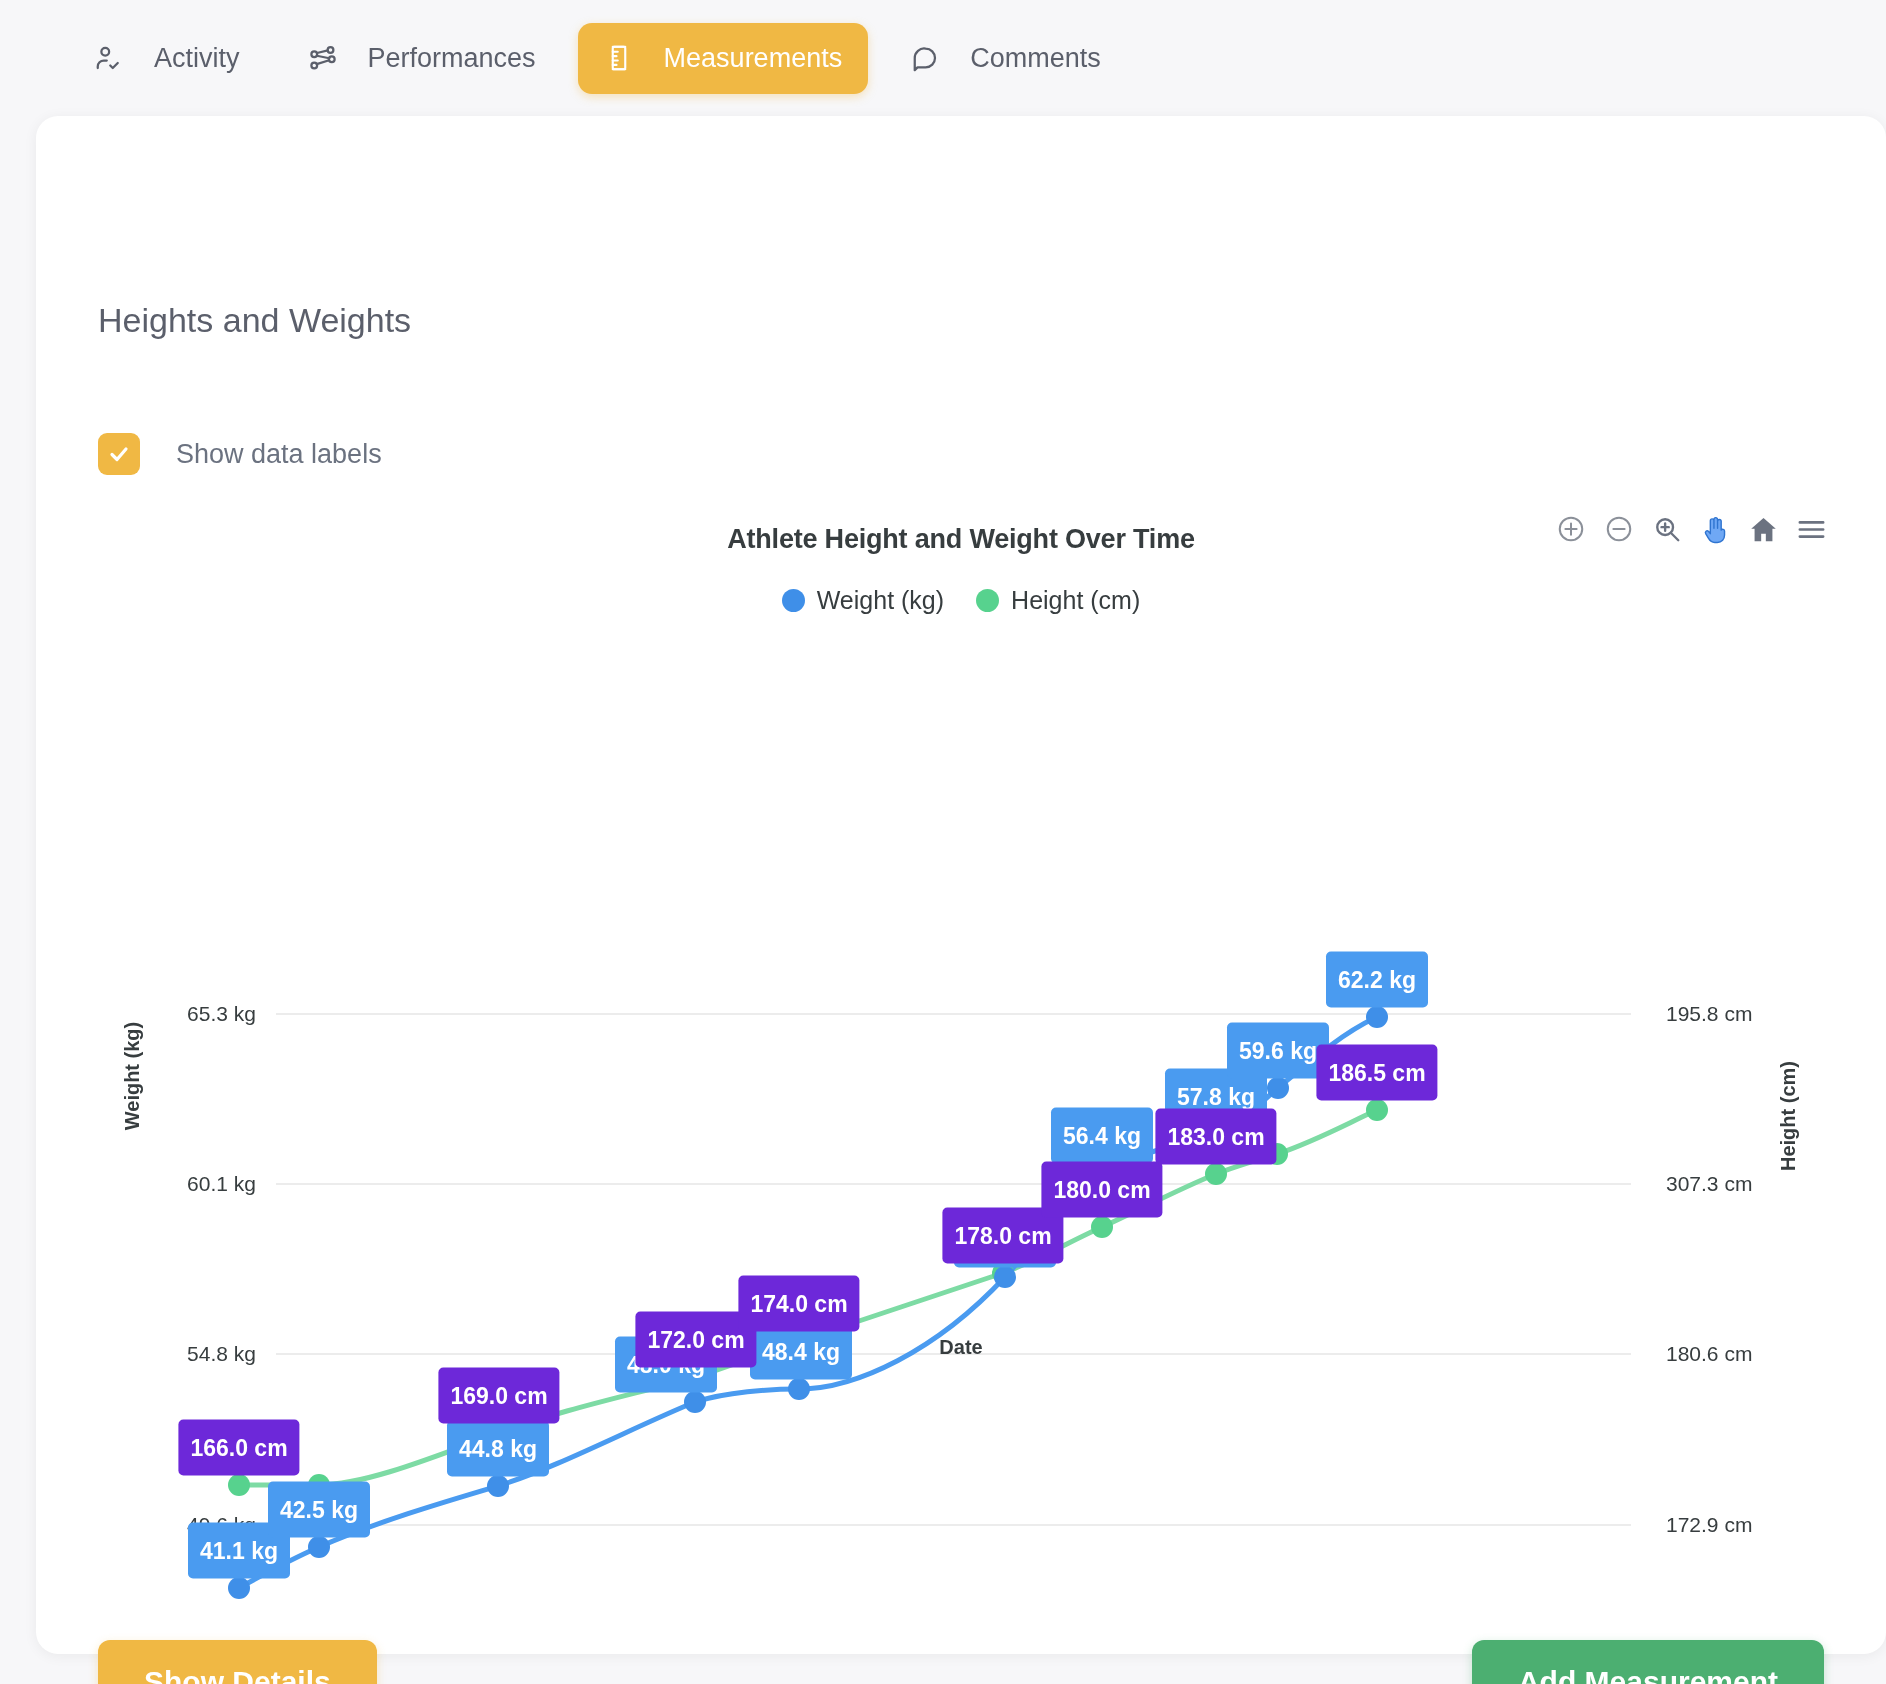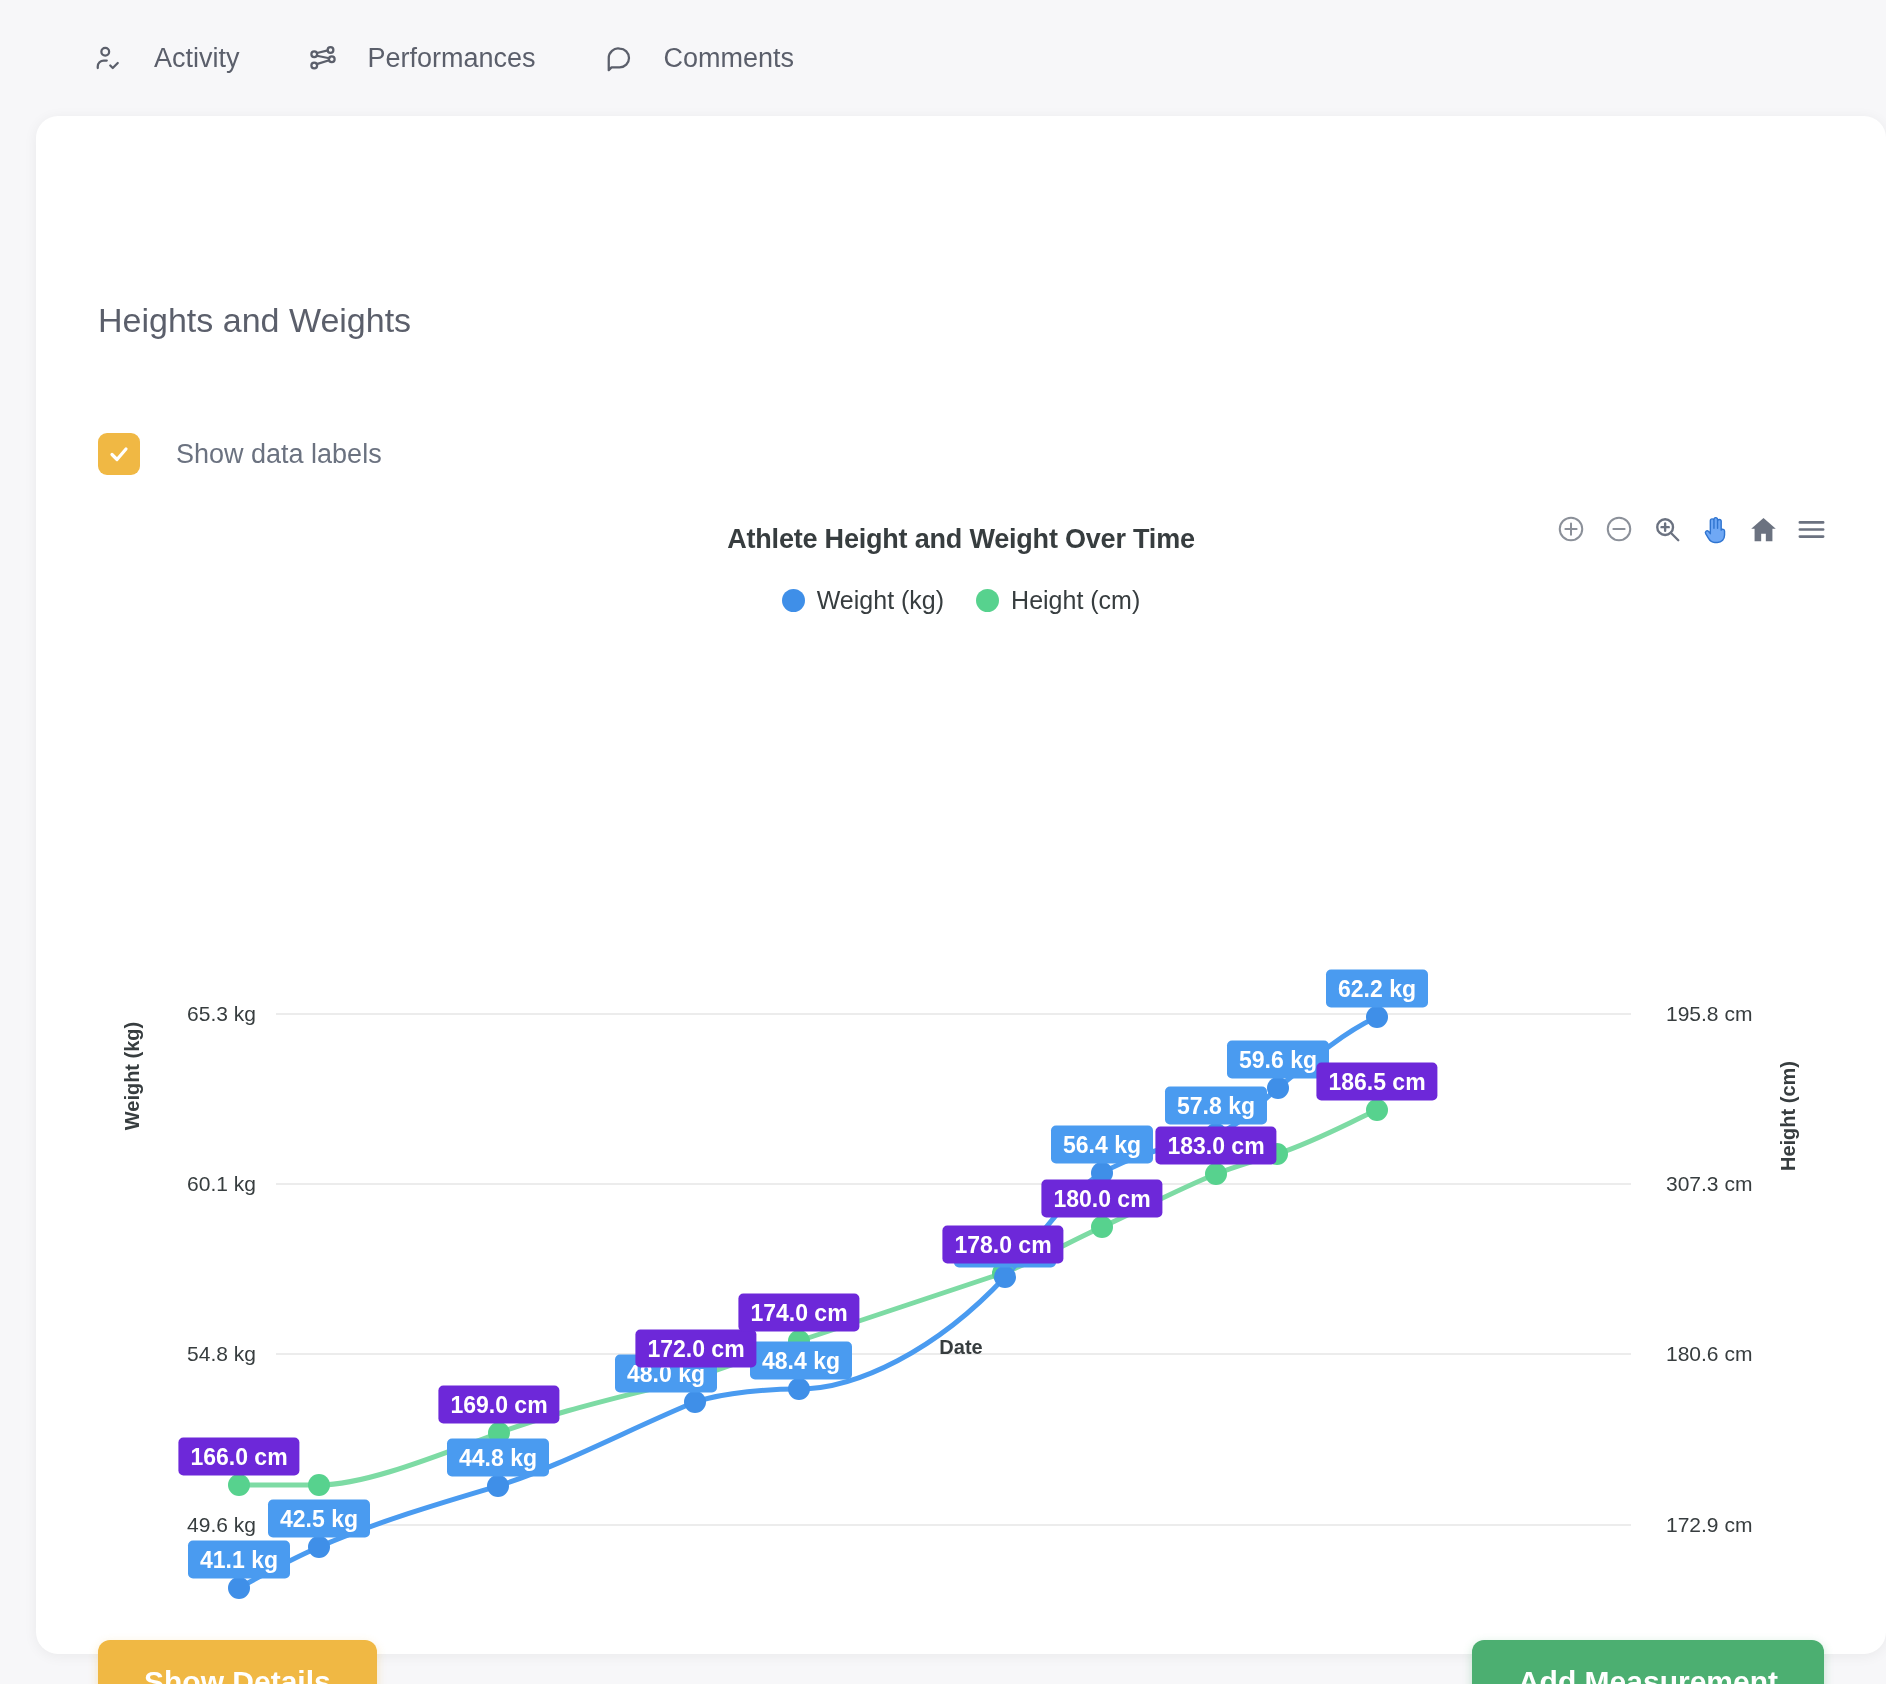--- a/index.html
+++ b/index.html
@@ -117,21 +117,21 @@
     position: absolute; right: 0; transform: translateY(-50%);
     font-size: 21px; color: #373d3f; white-space: nowrap;
   }
   .ytick-l { width: 220px; text-align: right; left: 0; }
   .ytick-r { left: 1630px; text-align: left; }
 
   .dlabel {
     position: absolute;
     transform: translate(-50%, -100%);
     font-size: 23px; font-weight: bold; color: #ffffff;
-    padding: 6px 12px; border-radius: 5px;
+    padding: 15px 12px; border-radius: 5px;
     white-space: nowrap;
     line-height: 1.15;
   }
   .dlabel.w { background: #4a9bf0; }
   .dlabel.h { background: #6d28d9; }
 
   .pt { position: absolute; width: 22px; height: 22px; border-radius: 50%; transform: translate(-50%,-50%); }
   .pt.w { background: #3f8fe8; }
   .pt.h { background: #57d28e; }
 
@@ -178,20 +178,30 @@
         <circle cx="5" cy="9" r="2.3"></circle>
           <circle cx="5" cy="18" r="2.3"></circle>
           <circle cx="18" cy="5.5" r="2.3"></circle>
           <circle cx="19" cy="13" r="2.3"></circle>
         <path d="M7.2 8 15.9 5.9M7 16.9 16.9 13.8M7.1 10.2 17 12.2"></path>
       </svg>
     </span>
     <span>Performances</span>
   </div>
 
+  <div class="tab active">
+    <span class="tab-ico">
+      <svg viewBox="0 0 24 24" width="30" height="30" fill="none" stroke="#ffffff" stroke-width="1.7" stroke-linecap="round">
+        <rect x="7" y="3" width="10" height="18" rx="1.2"></rect>
+        <path d="M7 3h10M7 21h10"></path>
+        <path d="M7 7h4M7 10.5h3M7 14h4M7 17.5h3"></path>
+      </svg>
+    </span>
+    <span>Measurements</span>
+  </div>
 
   <div class="tab">
     <span class="tab-ico">
       <svg viewBox="0 0 24 24" width="30" height="30" fill="none" stroke="#5b5f6b" stroke-width="1.8" stroke-linecap="round" stroke-linejoin="round">
         <path d="M20 12a7.5 7.5 0 0 1-7.5 7.5H6l-2.2 2.2V12A7.5 7.5 0 0 1 12.5 4.5 7.5 7.5 0 0 1 20 12z"></path>
       </svg>
     </span>
     <span>Comments</span>
   </div>
 </div>

